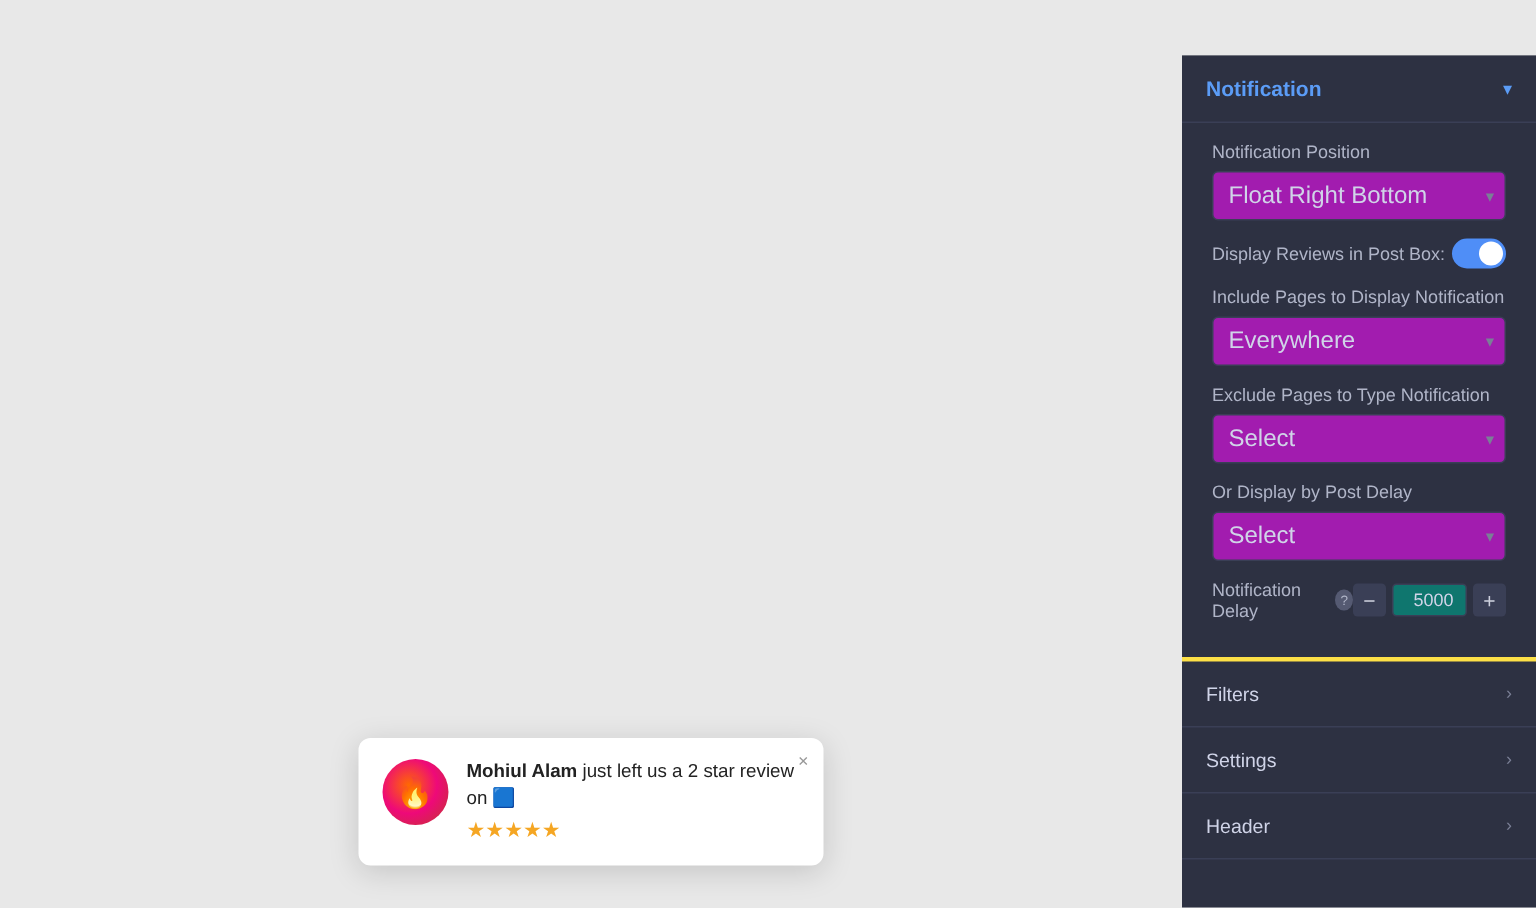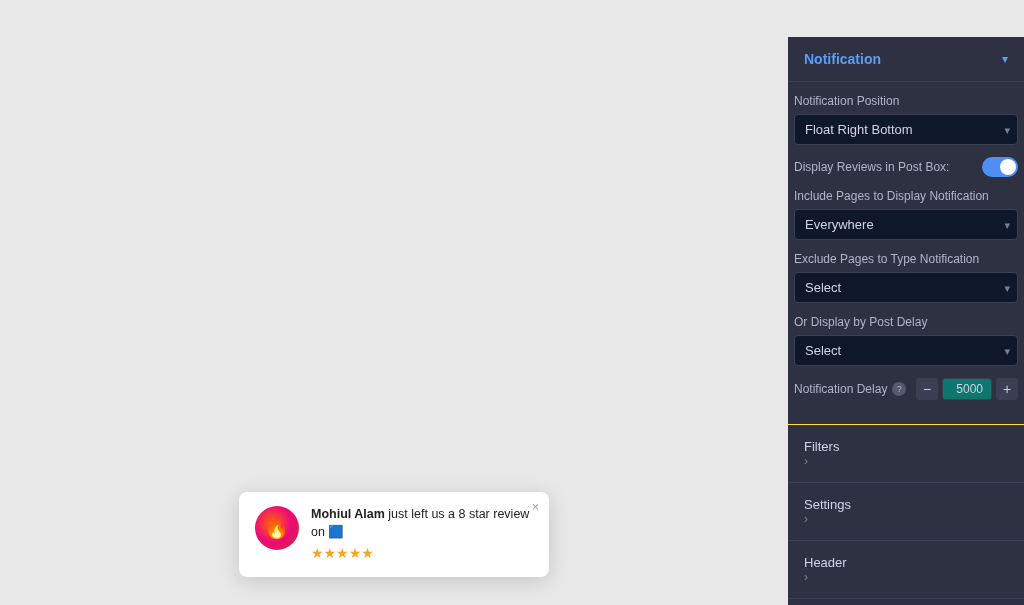--- a/index.html
+++ b/index.html
@@ -102,43 +102,43 @@
       color: #5b9cf6;
       font-weight: 600;
       font-size: 14px;
     }
     .section-chevron {
       color: #5b9cf6;
       font-size: 12px;
     }
 
     .section-content {
-      padding: 12px 6px;
-      border-bottom: 1px solid #fde047;
+      padding: 12px 20px;
+      border-bottom: 3px solid #fde047;
     }
 
     .field-label {
       color: #b0b5c8;
       font-size: 12px;
       margin-bottom: 6px;
       display: block;
     }
 
     .select-wrapper {
       position: relative;
       margin-bottom: 12px;
     }
     .select-box {
       width: 100%;
-      background: #0f172a;
+      background: #a21caf;
       border: 1px solid #3a3f56;
       border-radius: 4px;
       padding: 7px 28px 7px 10px;
       color: #d0d4e8;
-      font-size: 13px;
+      font-size: 16px;
       appearance: none;
       cursor: pointer;
     }
     .select-chevron {
       position: absolute;
       right: 8px;
       top: 50%;
       transform: translateY(-50%);
       color: #7a7f96;
       font-size: 11px;
@@ -258,21 +258,20 @@
     }
 
     
     .collapsible-section {
       display: flex;
       align-items: flex-start;
       justify-content: space-between;
       padding: 14px 16px;
       border-bottom: 1px solid #3a3f56;
       cursor: pointer;
-      flex-direction: column;
     }
     .collapsible-title {
       color: #d0d4e8;
       font-size: 13px;
       font-weight: 500;
     }
     .collapsible-chevron {
       color: #7a7f96;
       font-size: 12px;
     }
@@ -281,21 +280,21 @@
 <body>
 
 <div class="main-canvas">
 
   <div class="notification-popup">
     <span class="popup-close">×</span>
     <div class="popup-avatar">🔥</div>
     <div class="popup-content">
       <div class="popup-text">
         <strong>Mohiul Alam</strong>
-        <span>just left us a 8 star review</span>
+        <span>just left us a 2 star review</span>
         <span> on <span>🟦</span></span>
       </div>
       <div class="popup-stars">★★★★★</div>
     </div>
   </div>
 
 </div>
 
 <div class="sidebar">
 

